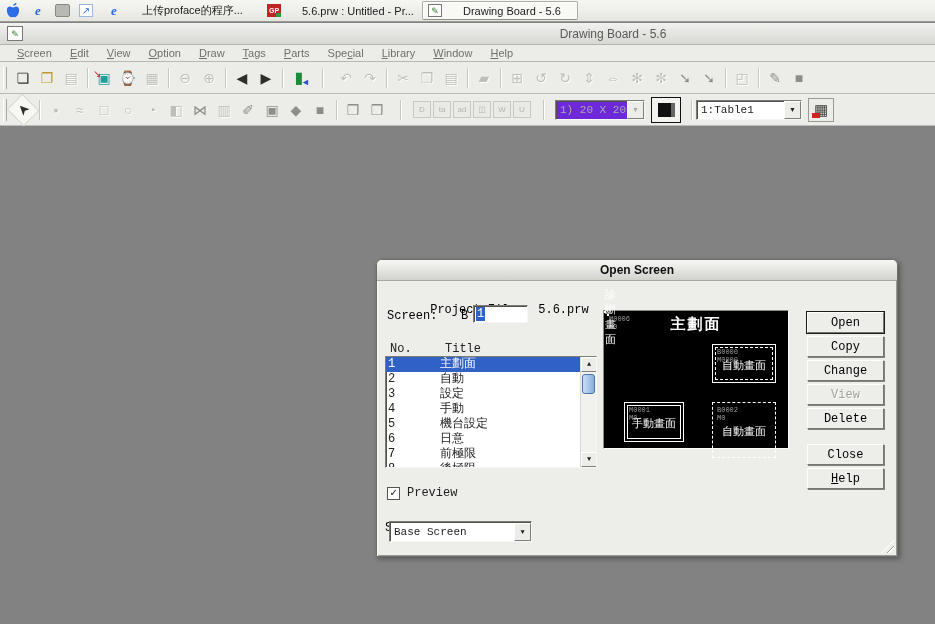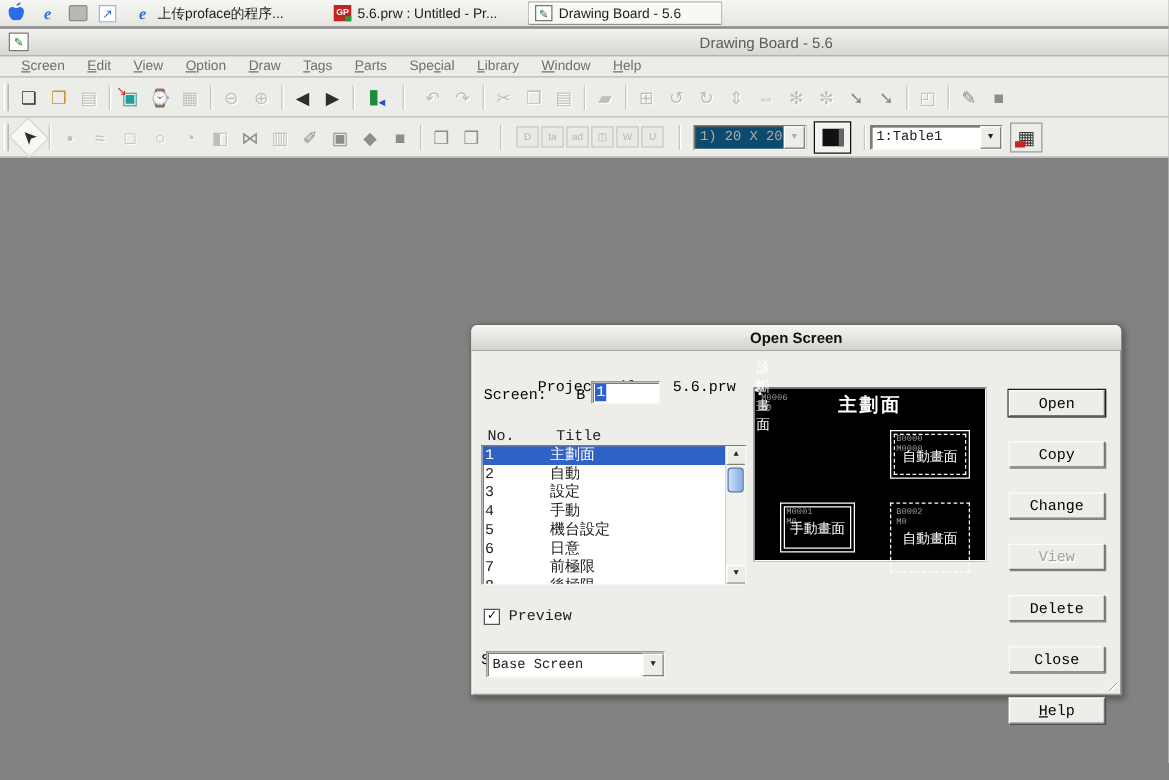--- a/index.html
+++ b/index.html
@@ -9,21 +9,21 @@
 
   
   .taskbar { position:absolute; left:0; top:0; width:935px; height:22px;
     background:linear-gradient(#F6F6F3,#E6E6E1); border-bottom:1px solid #9B9B96;
     display:flex; align-items:center; }
   .apple { width:26px; text-align:center; display:inline-block; }
   .ql { width:24px; height:18px; display:inline-flex; align-items:center; justify-content:center; }
   .ql.ie::before, .tico.ie::before { content:"e"; font:italic bold 13px "Liberation Serif",serif; color:#2E6BE6; }
   .ql.drive::before { content:""; width:13px; height:11px; background:#B9B9B4; border:1px solid #8A8A85; border-radius:2px; }
   .ql.win::before { content:"↗"; font-size:10px; color:#2E6BE6; border:1px solid #9FB5DE; background:#fff; padding:0 2px; }
-  .taskbtn { height:19px; width:156px; margin-left:4px; display:flex; align-items:center; gap:5px;
+  .taskbtn { height:19px; width:156px; margin-left:4px; display:flex; align-items:center; gap:21px;
     padding:0 5px; color:#1C1C1C; white-space:nowrap; overflow:hidden; }
   .taskbtn.active { background:#F8F8F5; border:1px solid #ADADA8; border-bottom-color:#8F8F8A;
     box-shadow:inset 1px 1px 0 #fff; border-radius:2px; }
   .tico { width:14px; height:13px; flex:0 0 auto; display:inline-flex; align-items:center; justify-content:center; }
   .tico.gp { background:#C22323; position:relative; }
   .tico.gp::before { content:"GP"; font:bold 7px "Liberation Sans",sans-serif; color:#fff; }
   .tico.gp::after { content:""; position:absolute; right:0; bottom:0; width:5px; height:4px; background:#2A9A3A; }
   .tico.board, .appico { background:#FDFDFB; border:1px solid #777; position:relative; }
   .tico.board::before, .appico::before { content:"✎"; font-size:9px; color:#2A7A2A; }
 
@@ -60,21 +60,21 @@
   .rotUL { transform:rotate(-135deg); }
   .sel-tool { background:#F7F7F4; border:1px solid #D6D6D1; line-height:20px; }
   .pbox { width:18px; height:17px; line-height:16px; font-size:8px; color:#B5B5B0;
     background:#E9E9E5; border:1px solid #C9C9C4; margin:0 1px; }
   .combo { height:20px; background:#fff; border:1px solid #7D7D78; border-bottom-color:#F6F6F3;
     border-right-color:#F6F6F3; box-shadow:inset 1px 1px 0 #50504C; display:flex; align-items:center; flex:0 0 auto; }
   .combo .cval { flex:1; padding:0 4px; font:11px "Liberation Mono",monospace; white-space:nowrap; overflow:hidden; }
   .combo .cbtn { width:17px; height:18px; background:var(--bar-bg,#ECECE8);
     border:1px solid; border-color:#fff #7F7F7A #7F7F7A #fff; display:flex; align-items:center; justify-content:center; }
   .combo .cbtn::after { content:"▼"; font-size:7px; color:#222; }
-  .combo.dis-field { background:#0c4a6e;text-align:center; }
+  .combo.dis-field { background:#6d28d9;text-align:center; }
   .combo.dis-field .cval { color:#ABABA6; }
   .combo.dis-field .cbtn::after { color:#ABABA6; }
   .scrbtn { width:30px; height:26px; margin:0 6px; background:#F2F2EE; border:1px solid #111;
     display:flex; align-items:center; justify-content:center; flex:0 0 auto; }
   .scrbtn .blkrect { width:17px; height:14px; background:#101010; border-right:4px solid #666; }
   .tblbtn { width:26px; height:24px; background:var(--bar-bg,#ECECE8); border:1px solid #9A9A95;
     display:flex; align-items:center; justify-content:center; position:relative; flex:0 0 auto; margin-left:6px; }
   .tblbtn::before { content:"▦"; font-size:15px; color:#3A3A36; }
   .tblbtn::after { content:""; position:absolute; left:3px; bottom:3px; width:8px; height:5px; background:var(--accent-red,#CC2222); }
 
@@ -106,21 +106,21 @@
     font-size:7px; color:#222; }
   .sarrow.up { top:0; } .sarrow.down { bottom:0; }
   .sthumb { position:absolute; left:1px; top:17px; width:13px; height:20px; border-radius:3px;
     border:1px solid #4E74A8; background:linear-gradient(90deg,#CBDEF8,#86ADE2); }
   .chkrow { position:absolute; left:10px; top:226px; display:flex; align-items:center; gap:7px; }
   .chkbox { width:13px; height:13px; background:#fff; border:1px solid #55554F;
     text-align:center; line-height:11px; font-size:11px; color:#000; }
   .stype-label { left:8px; top:261px; }
   .stype-combo { position:absolute; left:12px; top:261px; width:143px; height:21px; }
   .btncol { position:absolute; left:430px; top:52px; width:77px; }
-  .dbtn { display:block; width:77px; height:21px; margin-bottom:20px; font:12px "Liberation Mono",monospace;
+  .dbtn { display:block; width:77px; height:21px; margin-bottom:3px; font:12px "Liberation Mono",monospace;
     color:#000; background:var(--dialog-bg,#EDEDEA); border:1px solid #77776F;
     border-top-color:#FDFDFB; border-left-color:#FDFDFB; box-shadow:1px 1px 0 rgba(40,40,38,.55); }
   .dbtn.default { box-shadow:0 0 0 1px #1A1A18, 1px 1px 0 rgba(40,40,38,.4); }
   .dbtn.disabled { color:#A2A29B; text-shadow:1px 1px 0 #fff; }
   .dbtn.gap { margin-top:15px; }
   .dbtn u { text-decoration:underline; }
   .rgrip { position:absolute; right:3px; bottom:3px; width:13px; height:13px;
     background:repeating-linear-gradient(135deg, transparent 0 3px, #9E9E99 3px 4px, #fff 4px 5px);
     clip-path:polygon(100% 0, 100% 100%, 0 100%); }
 

